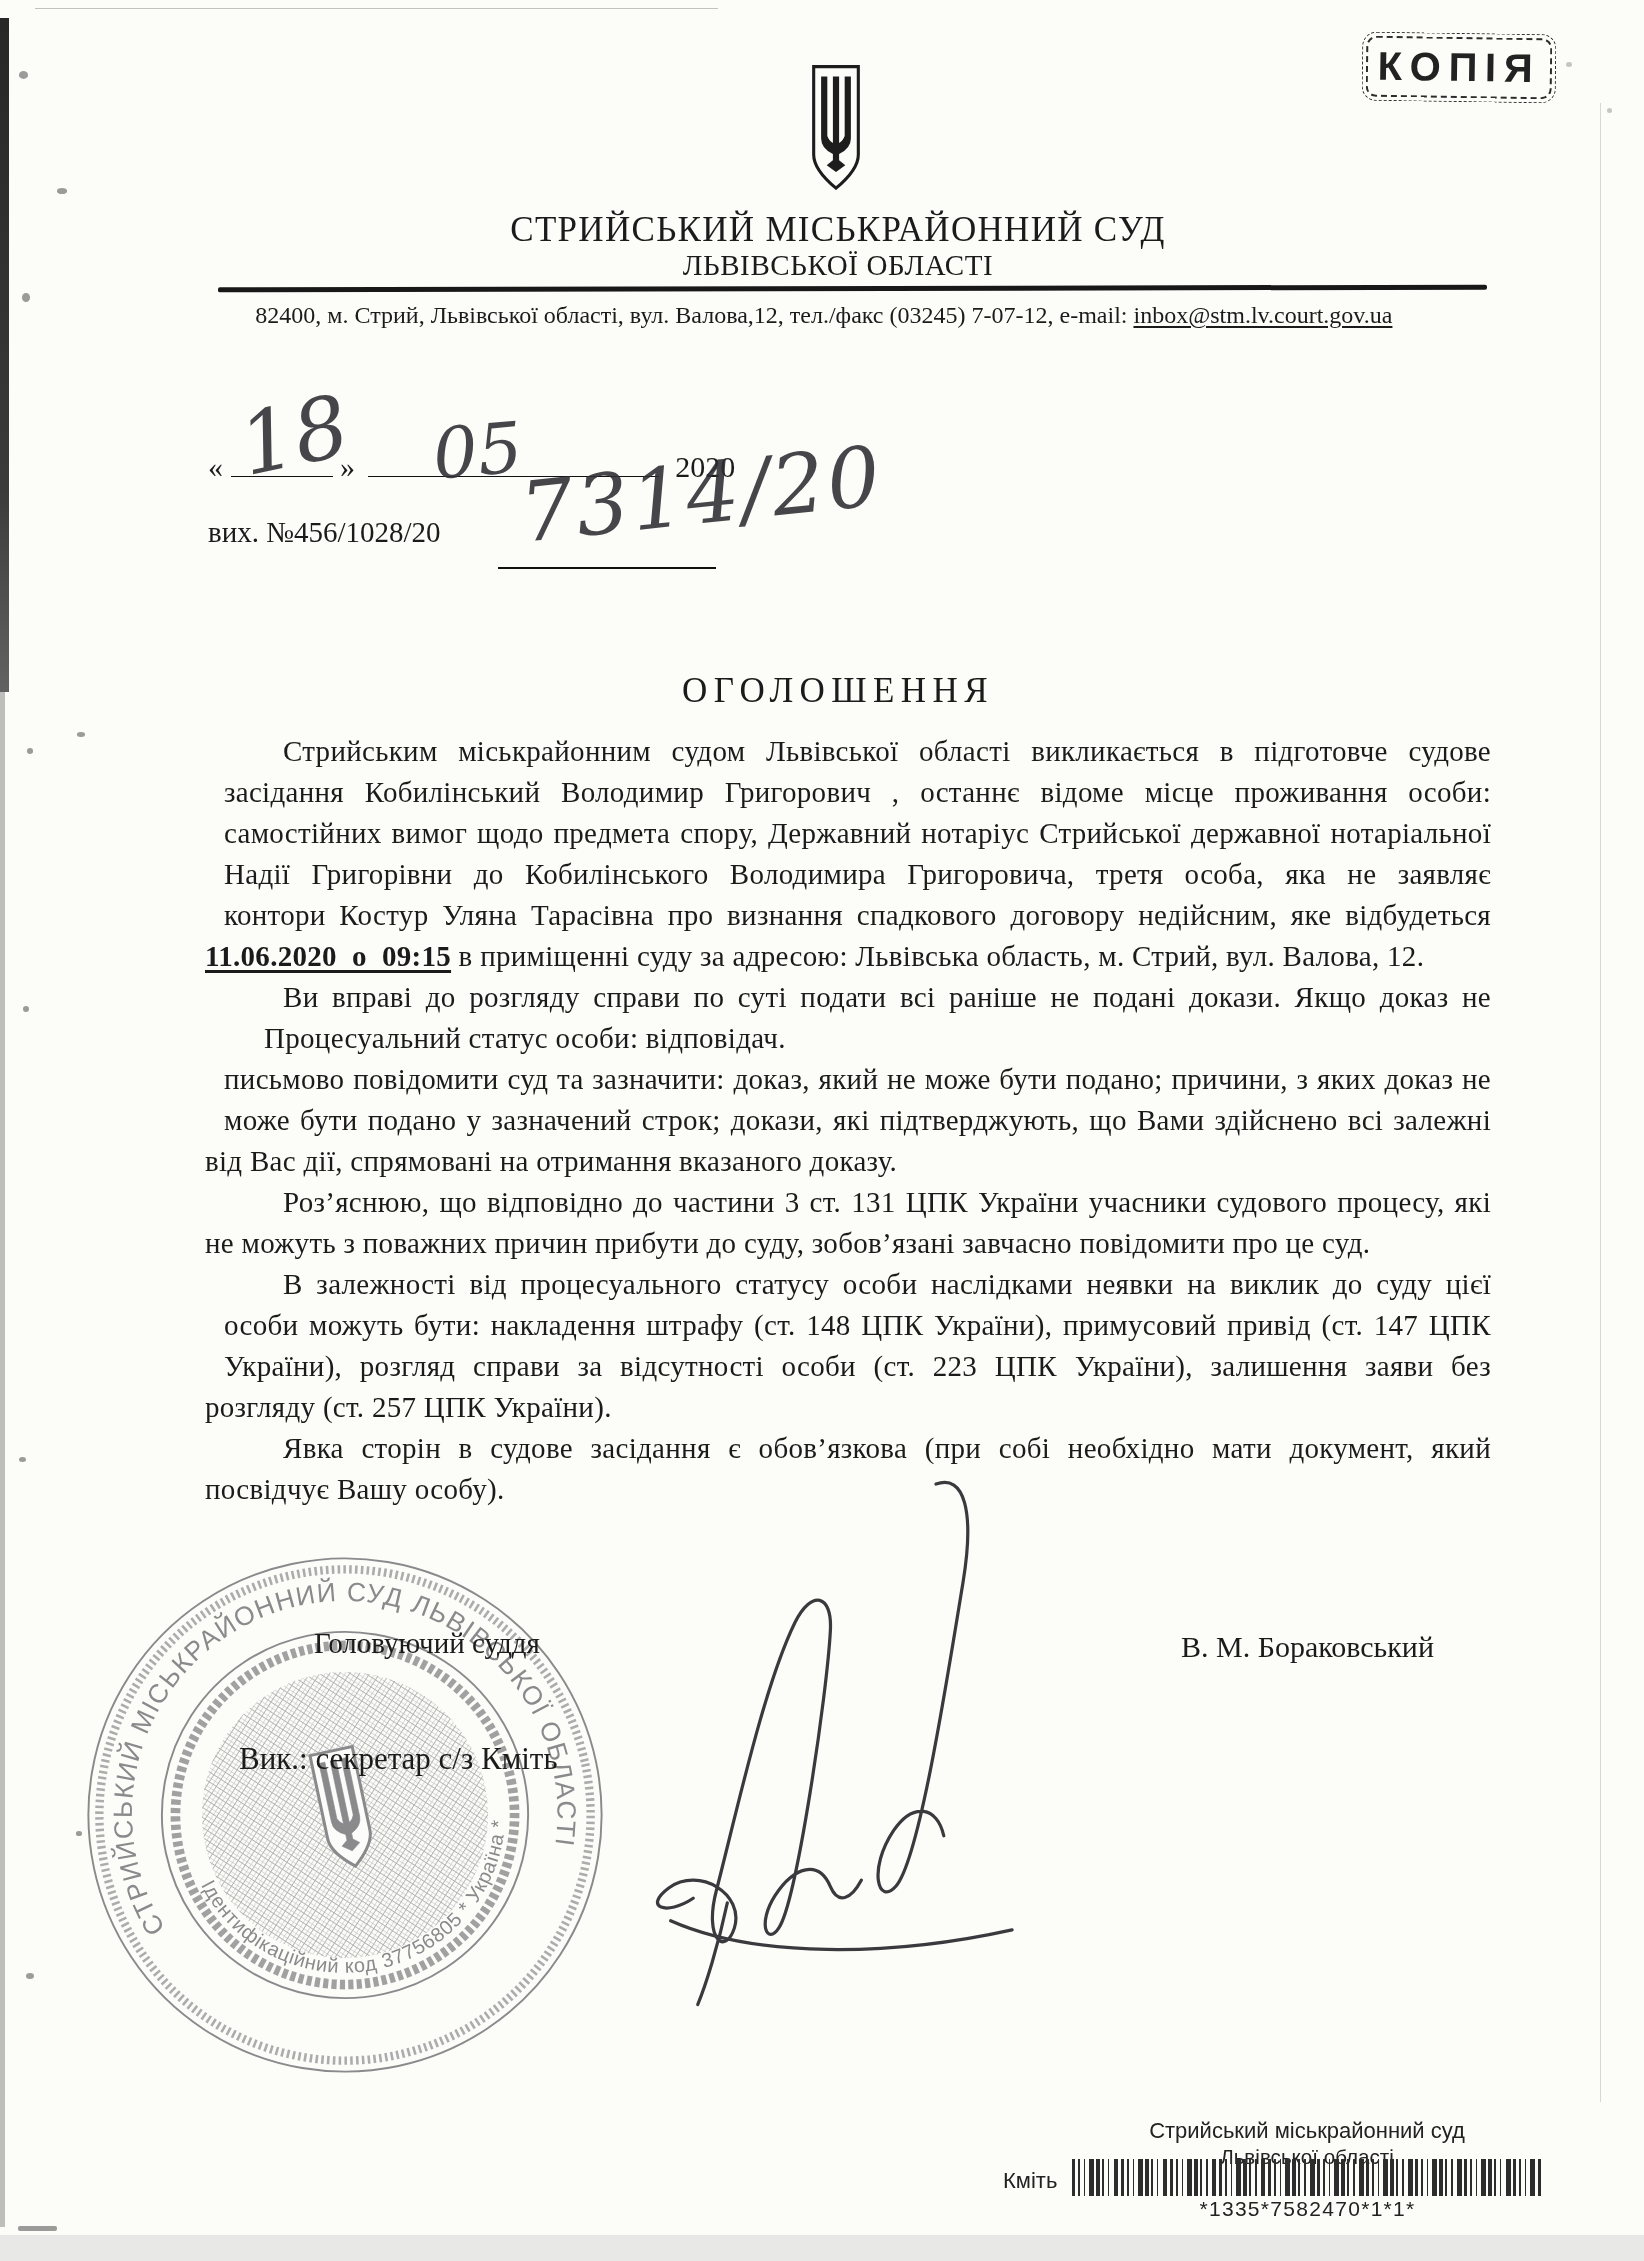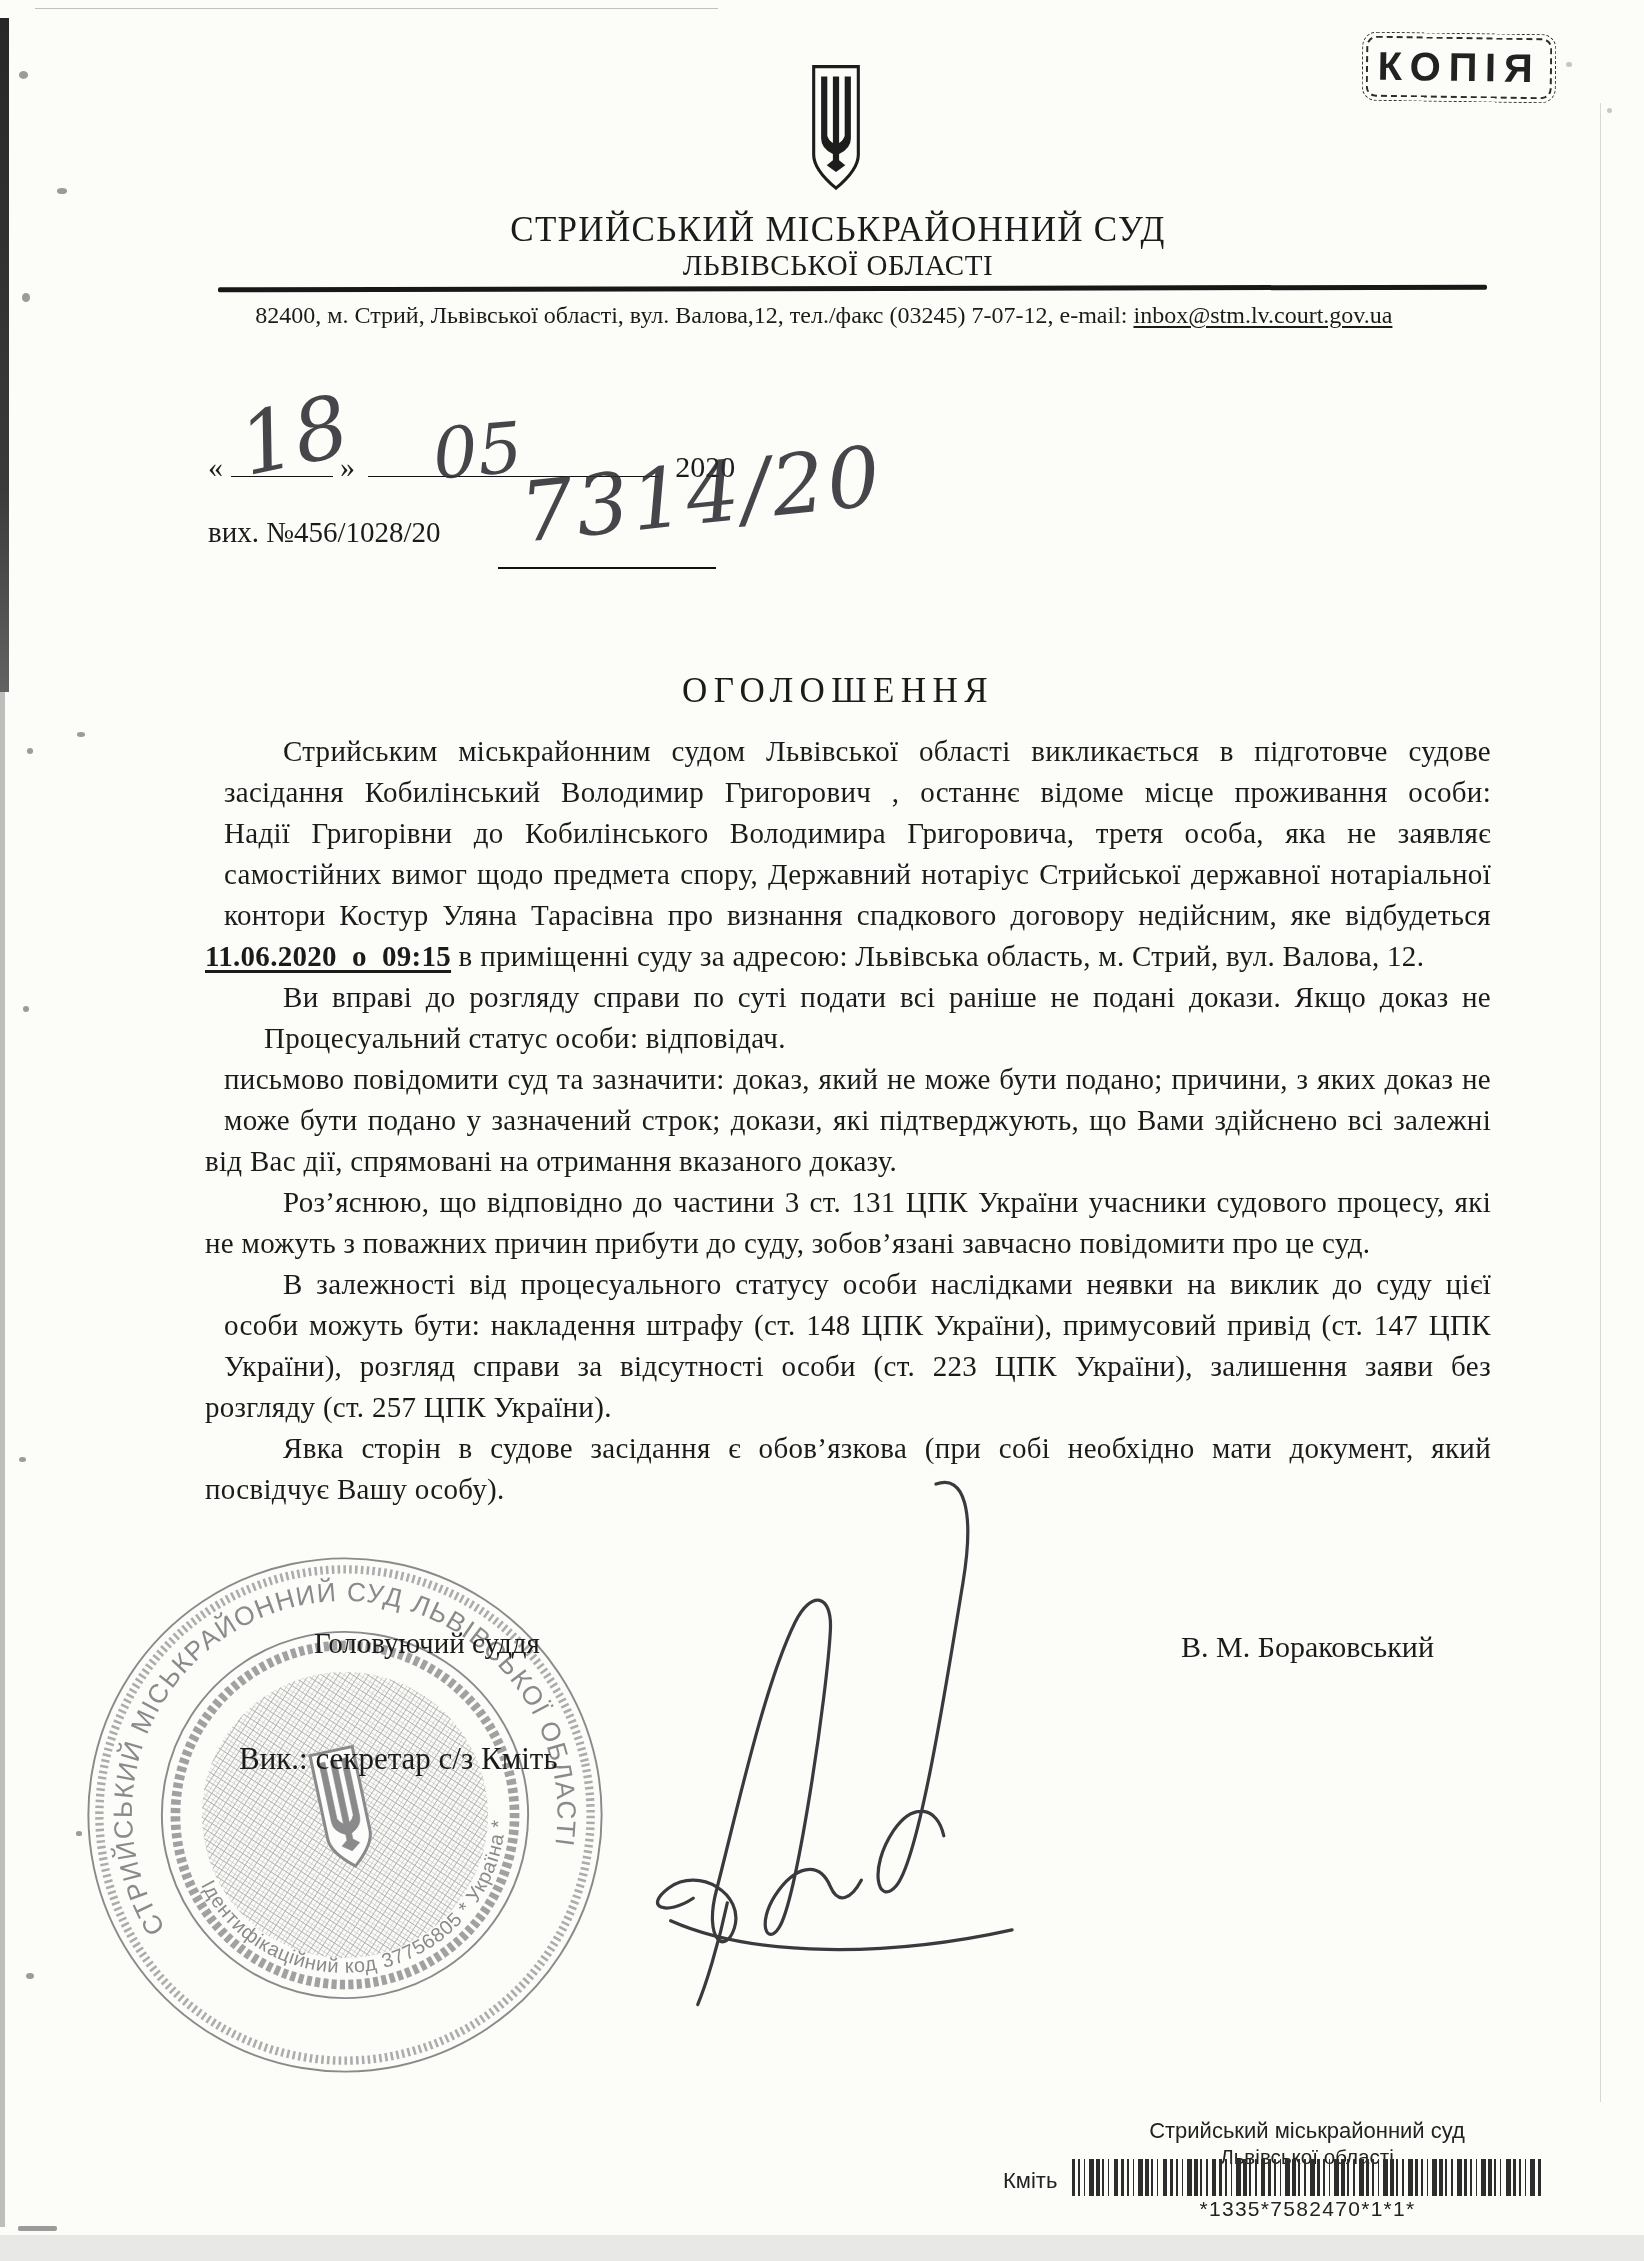--- a/index.html
+++ b/index.html
@@ -115,22 +115,22 @@
   <div class="hw hw-month">05</div>
   <div class="refline">вих. №456/1028/20</div>
   <div class="hw hw-number">7314/20</div>
   <div class="num-underline"></div>
 
   <div class="doc-title">ОГОЛОШЕННЯ</div>
 
   <div class="textcol">
     <div class="line just ind">Стрийським міськрайонним судом Львівської області викликається в підготовче судове</div>
     <div class="line just">засідання Кобилінський Володимир Григорович , останнє відоме місце проживання особи:</div>
+    <div class="line just">самостійних вимог щодо предмета спору, Державний нотаріус Стрийської державної нотаріальної</div>
     <div class="line just">Надії Григорівни до Кобилінського Володимира Григоровича, третя особа, яка не заявляє</div>
-    <div class="line just">самостійних вимог щодо предмета спору, Державний нотаріус Стрийської державної нотаріальної</div>
     <div class="line just">контори Костур Уляна Тарасівна про визнання спадкового договору недійсним, яке відбудеться</div>
     <div class="line"><span class="bold-u">11.06.2020&nbsp; о&nbsp; 09:15</span><span> в приміщенні суду за адресою: Львівська область, м. Стрий, вул. Валова, 12.</span></div>
     <div class="line just ind">Ви вправі до розгляду справи по суті подати всі раніше не подані докази. Якщо доказ не</div>
     <div class="line ind">Процесуальний статус особи: відповідач.</div>
     <div class="line just">письмово повідомити суд та зазначити: доказ, який не може бути подано; причини, з яких доказ не</div>
     <div class="line just">може бути подано у зазначений строк; докази, які підтверджують, що Вами здійснено всі залежні</div>
     <div class="line">від Вас дії, спрямовані на отримання вказаного доказу.</div>
     <div class="line just ind">Роз’яснюю, що відповідно до частини 3 ст. 131 ЦПК України учасники судового процесу, які</div>
     <div class="line">не можуть з поважних причин прибути до суду, зобов’язані завчасно повідомити про це суд.</div>
     <div class="line just ind">В залежності від процесуального статусу особи наслідками неявки на виклик до суду цієї</div>

